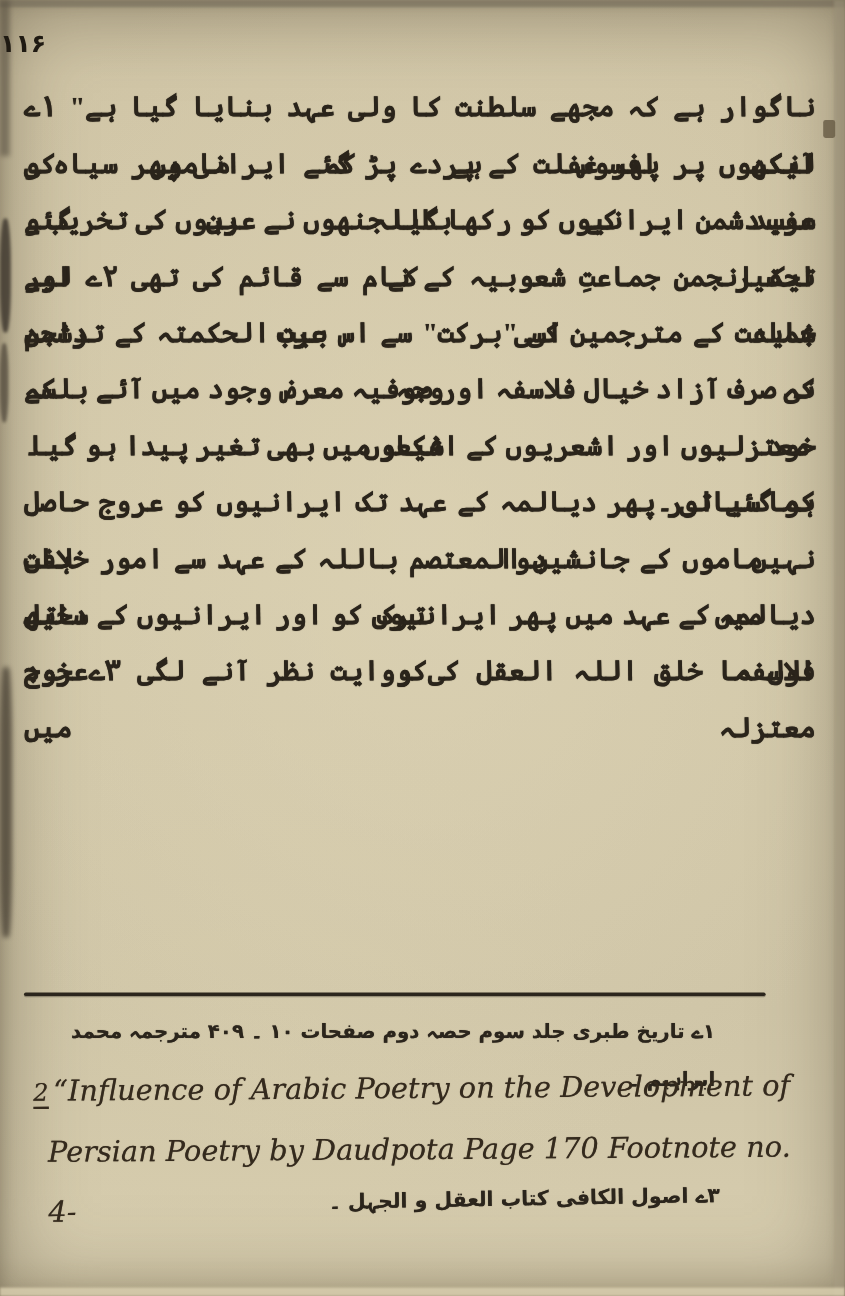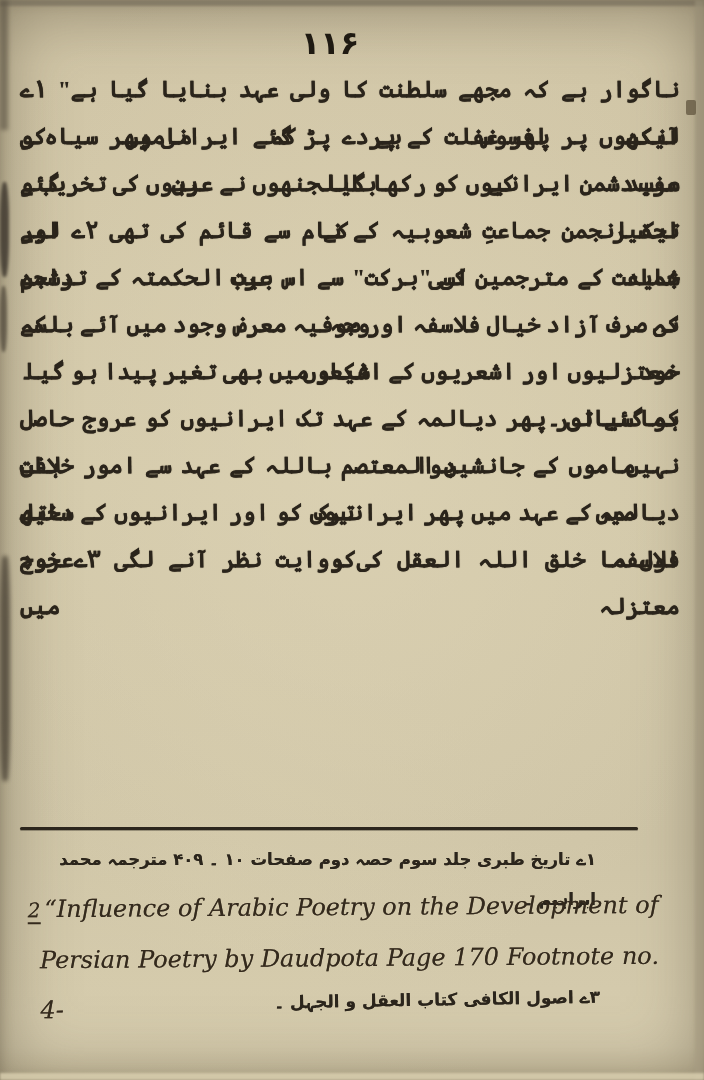--- a/index.html
+++ b/index.html
@@ -23,21 +23,21 @@
   #edge-left-a{left:0;top:182px;width:9px;height:95px;background:#39322a;opacity:.8;filter:blur(1.5px);border-radius:40%;}
   #edge-left-b{left:0;top:286px;width:7px;height:66px;background:#4a4236;opacity:.7;filter:blur(1.5px);border-radius:40%;}
   #edge-left-c{left:0;top:556px;width:10px;height:225px;background:#453d31;opacity:.75;filter:blur(2px);border-radius:30%;}
   #edge-left-top{left:0;top:0;width:8px;height:130px;background:#5a5243;opacity:.6;filter:blur(2px);}
   #margin-mark{right:8px;top:100px;width:10px;height:15px;background:#6b5f48;opacity:.85;filter:blur(.5px);border-radius:2px;}
   #bottom-strip{left:0;bottom:0;width:704px;height:7px;background:#dcd2b2;opacity:.8;filter:blur(1px);}
 
   
   #page-number{
     position:absolute;top:24px;left:0;width:660px;
-    text-align:center;font-size:32px;font-weight:700;
+    font-size:21px;font-weight:700;
     letter-spacing:3px;color:#1f1a12;
   }
 
   
   #body-text{
     position:absolute;top:66px;right:24px;left:20px;
     direction:rtl;
     font-size:23px;font-weight:700;line-height:47px;
     color:#2a241b;
     text-shadow:0 0 .7px rgba(43,35,24,.85);

